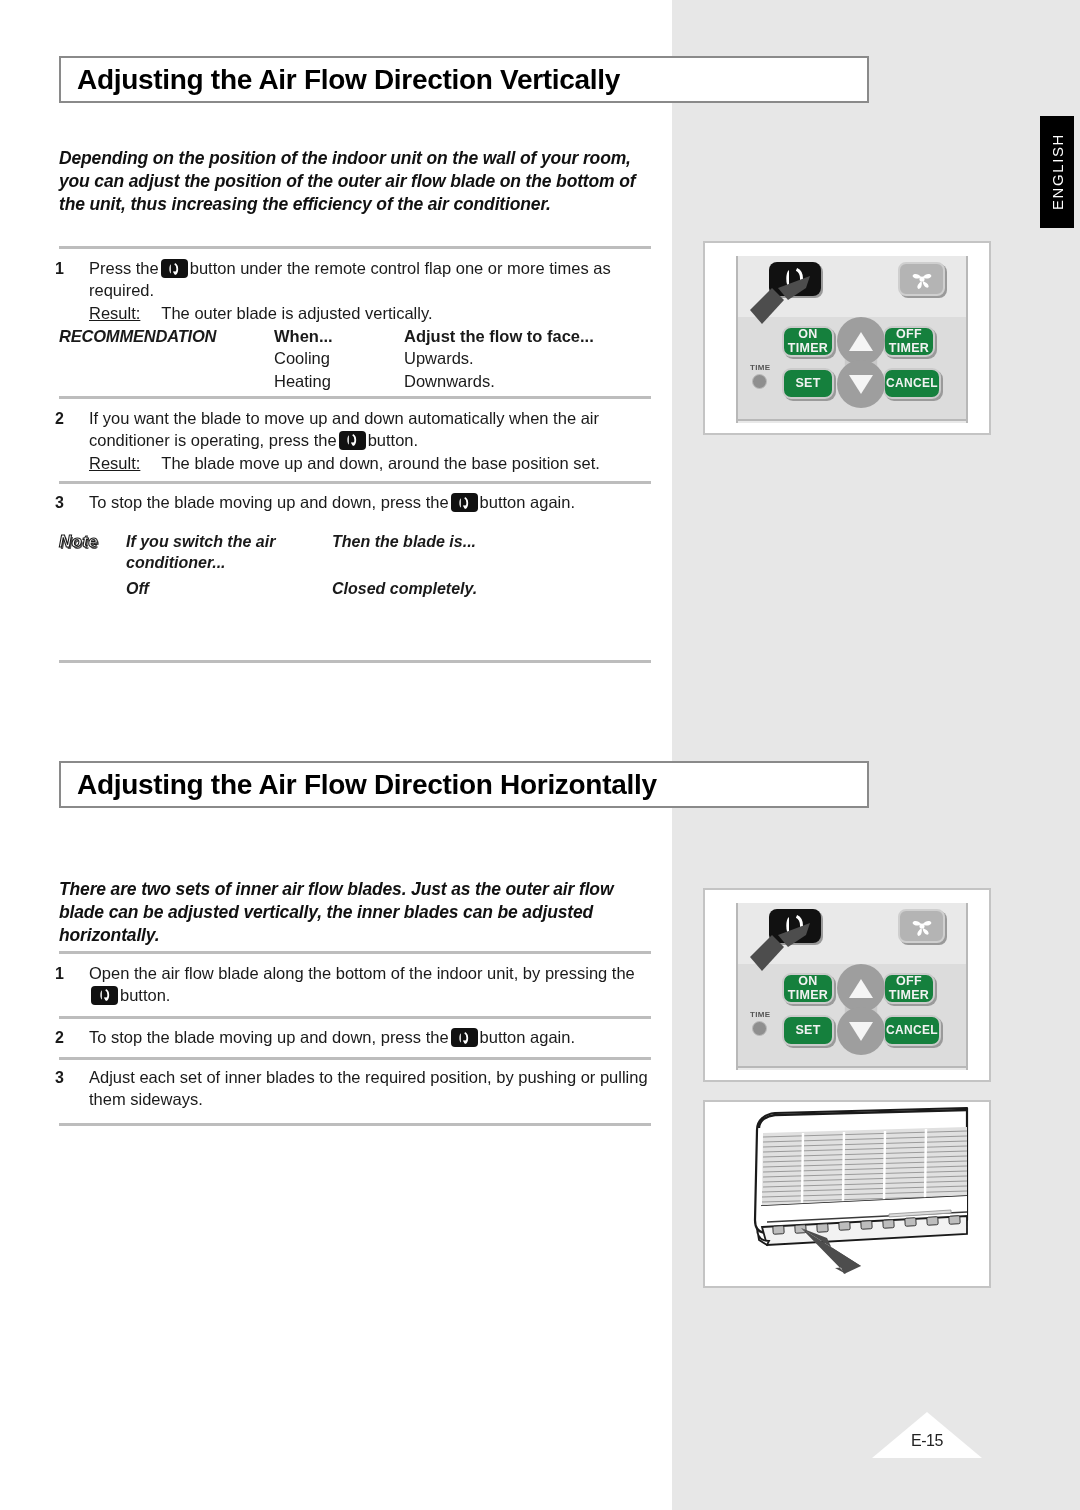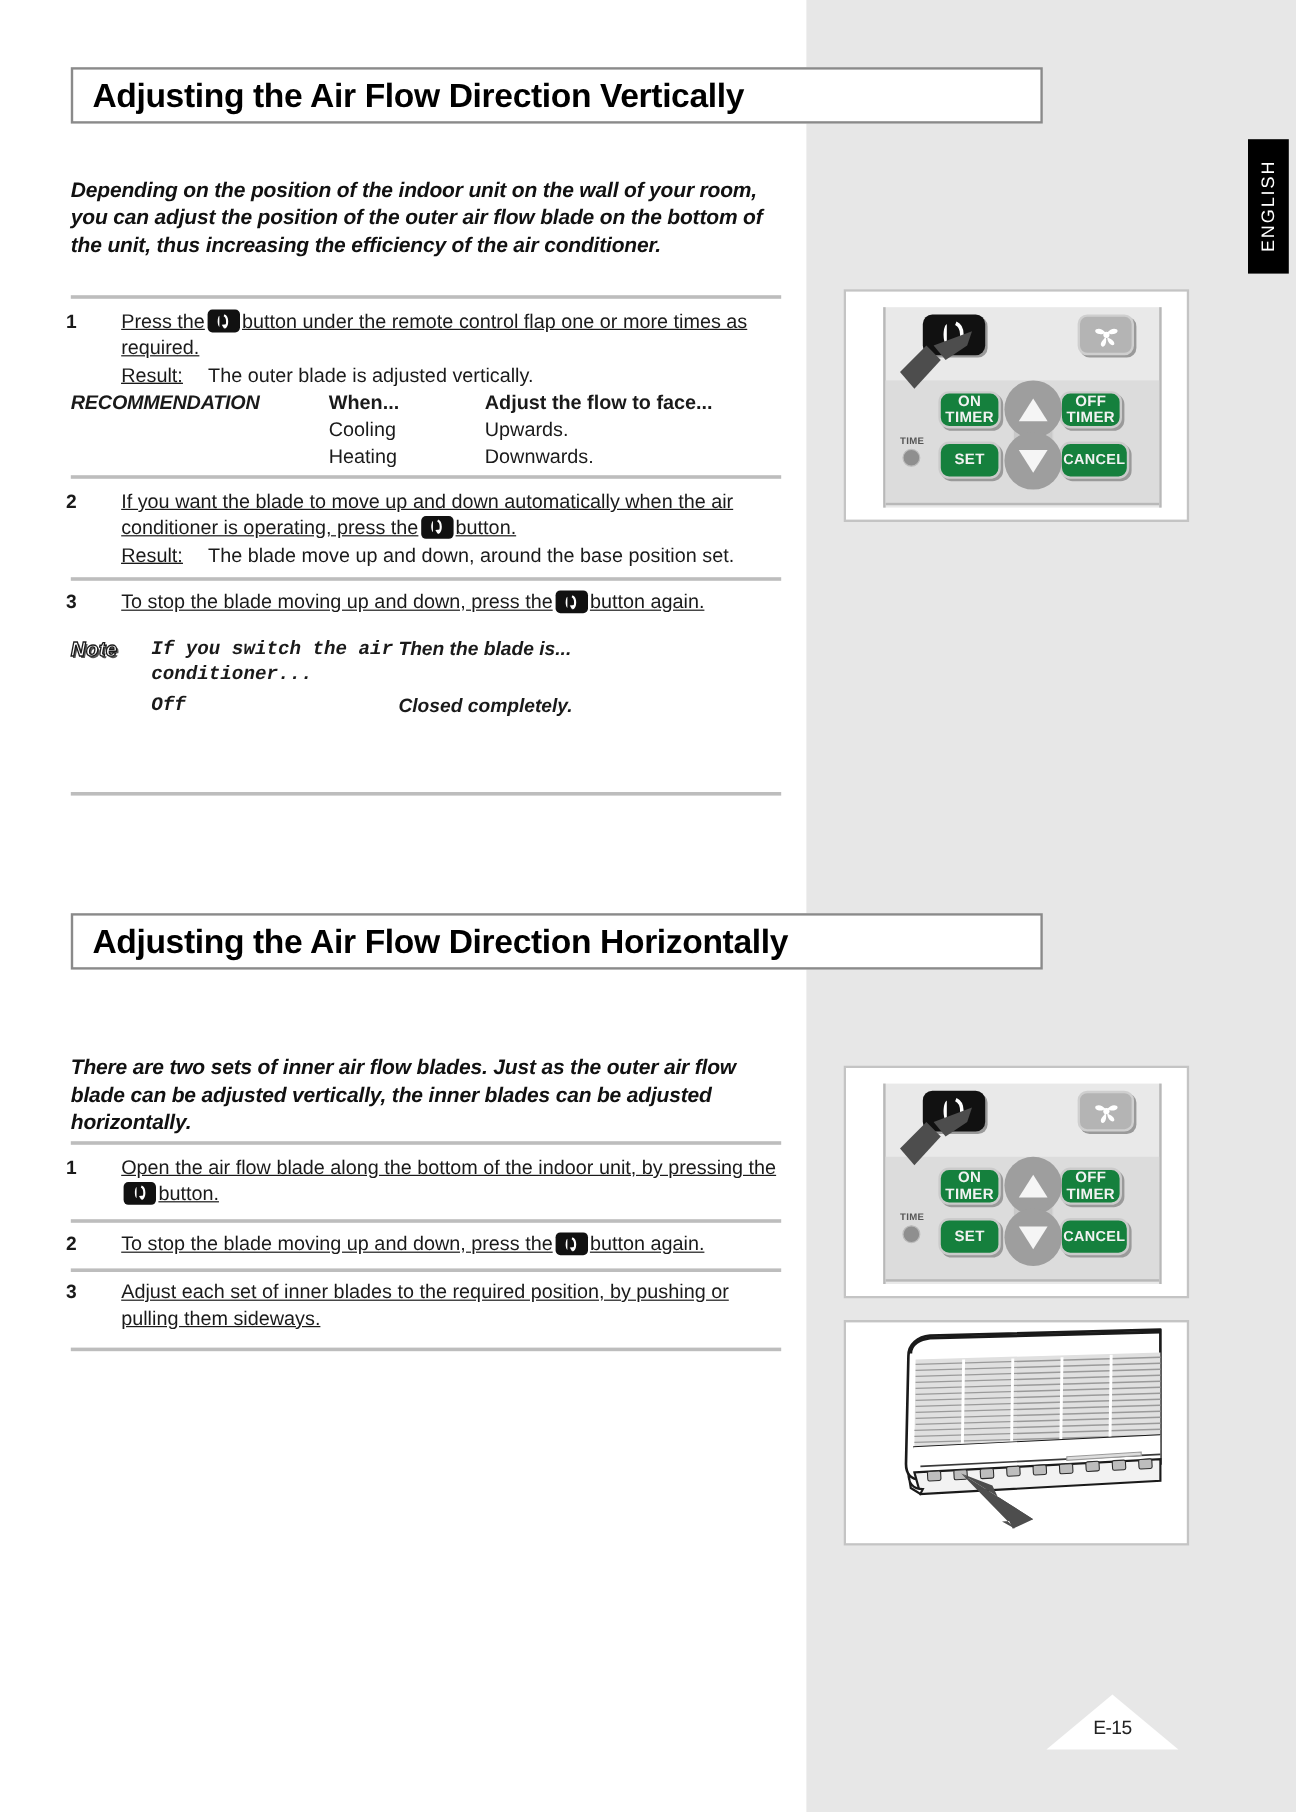--- a/index.html
+++ b/index.html
@@ -112,22 +112,21 @@
   .step-num {
     position: absolute;
     left: 0;
     top: 0;
     width: 22px;
     font-weight: bold;
     font-size: 16px;
     text-align: left;
   }
   .step-body {
-    margin-left: 46px;
-    text-decoration: underline;
+    margin-left: 34px;
   }
   .result-line {
     display: block;
     margin-top: 1px;
   }
   .result-label {
     text-decoration: underline;
   }
   .result-text {
     display: inline-block;
@@ -196,21 +195,21 @@
   .note-badge-cell { width: 67px; }
   .note-badge {
     font-size: 17px;
     font-weight: bold;
     font-style: italic;
     color: #ffffff;
     -webkit-text-stroke: 1.1px #1a1a1a;
     text-shadow: 1.5px 1.5px 0 #555555;
     letter-spacing: 0.3px;
   }
-  .note-c1 { width: 206px; font-family: Liberation Mono, monospace; }
+  .note-c1 { width: 206px; }
   .note-c2 { width: 250px; }
 
   
   .illus-frame {
     position: absolute;
     background: #ffffff;
     border: 2px solid #c4c4c4;
     box-sizing: border-box;
   }
   #remote-frame-1 { left: 703px; top: 241px; width: 288px; height: 194px; }

